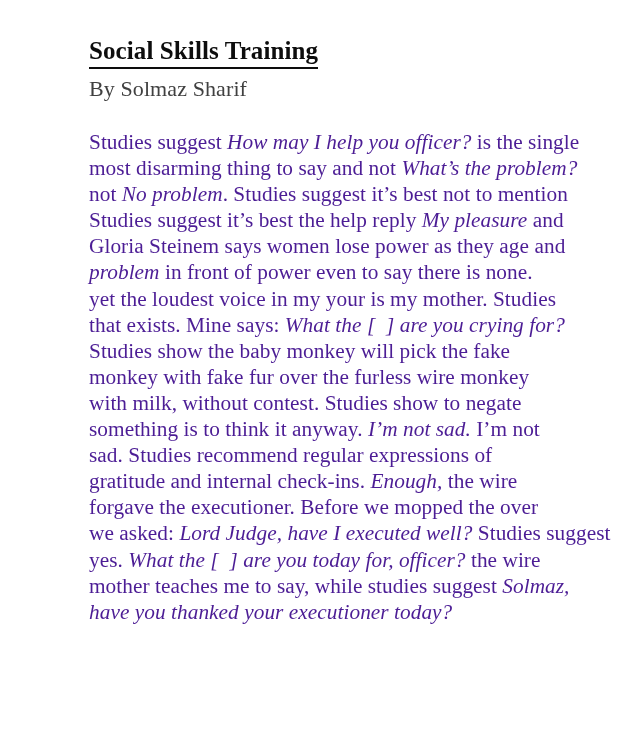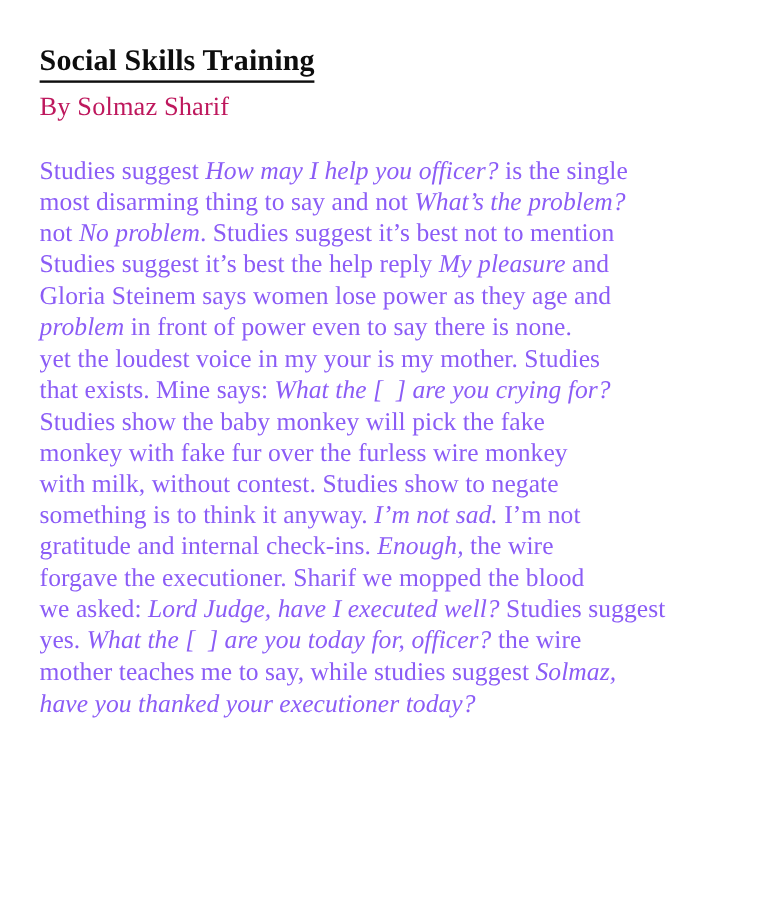--- a/index.html
+++ b/index.html
@@ -14,21 +14,21 @@
     font-family: "Liberation Serif", "DejaVu Serif", serif;
     color: #151515;
     overflow: hidden;
   }
 
   .page {
     position: relative;
     width: 640px;
     height: 751px;
     box-sizing: border-box;
-    padding: 36px 30px 0 33px;
+    padding: 36px 30px 0 89px;
     background: #ffffff;
   }
 
   .poem-title {
     font-size: 25px;
     font-weight: bold;
     line-height: 30px;
     letter-spacing: 0.1px;
     color: #0d0d0d;
     display: inline-block;
@@ -38,30 +38,30 @@
   }
 
   .byline-wrap {
     margin-top: 7px;
   }
 
   .poem-byline {
     font-size: 22px;
     font-weight: normal;
     line-height: 26px;
-    color: #be185d;
+    color: #404040;
     margin: 0;
     letter-spacing: 0.1px;
   }
 
   .poem-body {
     margin-top: 27px;
     font-size: 21.3px;
     line-height: 26.1px;
-    color: #8b5cf6;
+    color: #4c1d95;
     letter-spacing: 0.05px;
     max-width: 560px;
   }
 
   .poem-line {
     white-space: pre;
     display: block;
   }
 
   .poem-line i,
@@ -88,21 +88,22 @@
       <span class="poem-line"><span>not </span><i>No problem</i><span>. Studies suggest it’s best not to mention</span></span>
       <span class="poem-line"><span>Studies suggest it’s best the help reply </span><i>My pleasure</i><span> and</span></span>
       <span class="poem-line"><span>Gloria Steinem says women lose power as they age and</span></span>
       <span class="poem-line"><i>problem</i><span> in front of power even to say there is none.</span></span>
       <span class="poem-line"><span>yet the loudest voice in my your is my mother. Studies</span></span>
       <span class="poem-line"><span>that exists. Mine says: </span><i>What the [  ] are you crying for?</i></span>
       <span class="poem-line"><span>Studies show the baby monkey will pick the fake</span></span>
       <span class="poem-line"><span>monkey with fake fur over the furless wire monkey</span></span>
       <span class="poem-line"><span>with milk, without contest. Studies show to negate</span></span>
       <span class="poem-line"><span>something is to think it anyway. </span><i>I’m not sad.</i><span> I’m not</span></span>
+      <span class="poem-line"><span>sad. Studies recommend regular expressions of</span></span>
       <span class="poem-line"><span>gratitude and internal check-ins. </span><i>Enough,</i><span> the wire</span></span>
-      <span class="poem-line"><span>forgave the executioner. Sharif we mopped the blood</span></span>
+      <span class="poem-line"><span>forgave the executioner. Before we mopped the over</span></span>
       <span class="poem-line"><span>we asked: </span><i>Lord Judge, have I executed well?</i><span> Studies suggest</span></span>
       <span class="poem-line"><span>yes. </span><i>What the [  ] are you today for, officer?</i><span> the wire</span></span>
       <span class="poem-line"><span>mother teaches me to say, while studies suggest </span><i>Solmaz,</i></span>
       <span class="poem-line"><i>have you thanked your executioner today?</i></span>
     </div>
 
 </div>
 
 </body></html>

